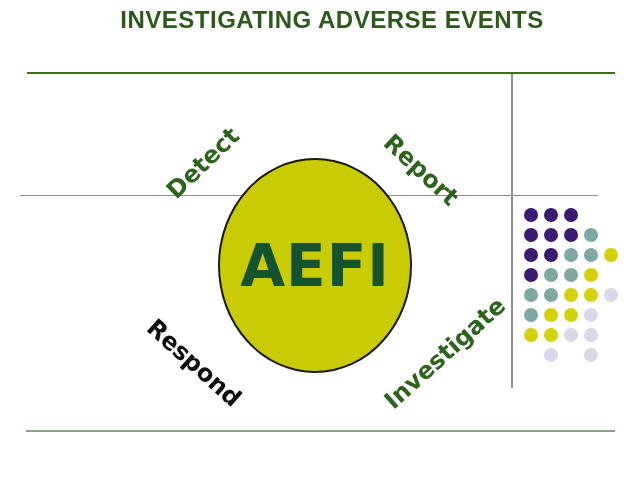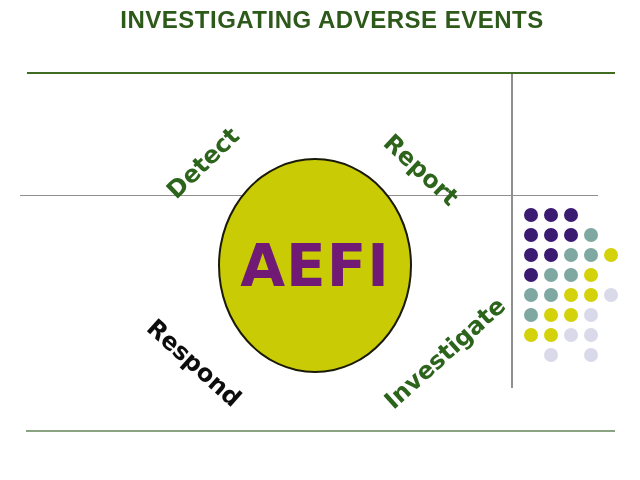--- a/index.html
+++ b/index.html
@@ -16,21 +16,21 @@
   .mid-rule    { left:20px;  top:195px; width:578px; height:1px; }
   .v-rule      { left:511px; top:74px;  width:2px;   height:314px; }
   .bottom-rule { left:26px;  top:430px; width:589px; height:2px; }
   .ellipse {
     position:absolute; left:218px; top:158px; width:194px; height:215px;
     border-radius:50%; border:2px solid #1a1a08; box-sizing:border-box;
     display:flex; align-items:center; justify-content:center;
   }
   .ellipse span {
     font-family:"DejaVu Sans","Liberation Sans",sans-serif;
-    font-weight:bold; font-size:58px; color:#701a75; letter-spacing:1px;
+    font-weight:bold; font-size:58px; color:#14532d; letter-spacing:1px;
   }
   .process-label {
     position:absolute; white-space:nowrap;
     font-family:"DejaVu Sans","Liberation Sans",sans-serif;
     font-weight:bold; font-size:24px;
   }
   .dot { position:absolute; width:14px; height:14px; border-radius:50%; }
 </style>
 </head>
 <body>

